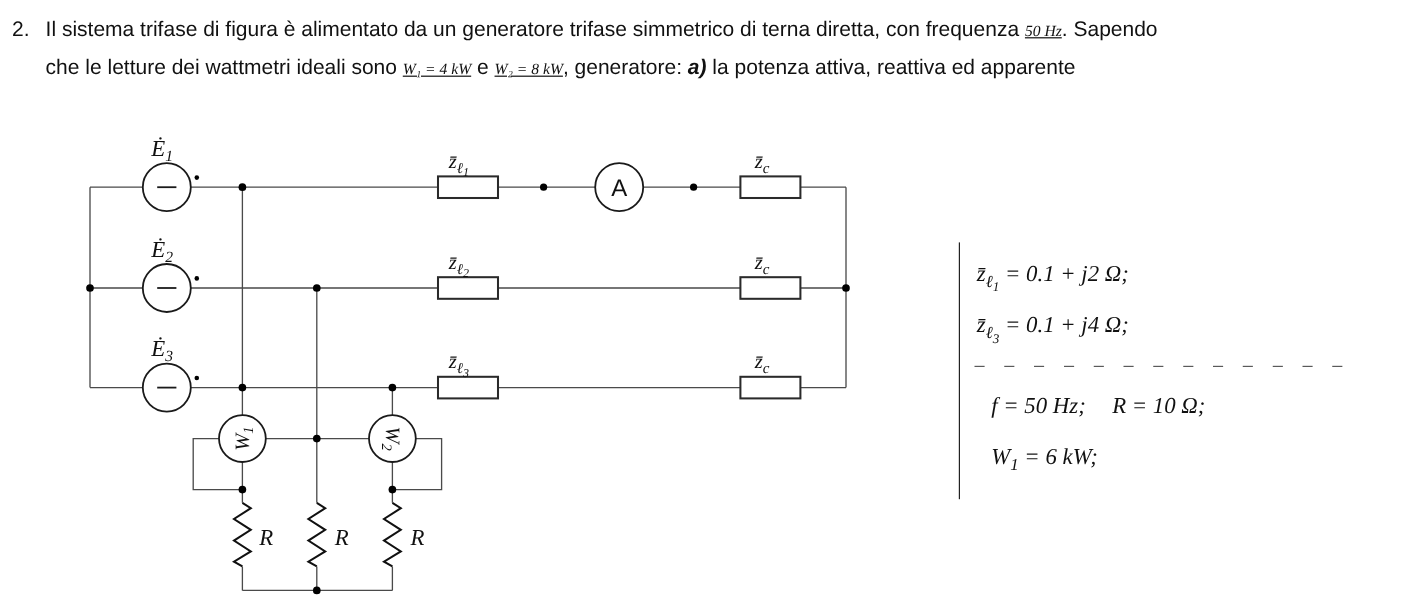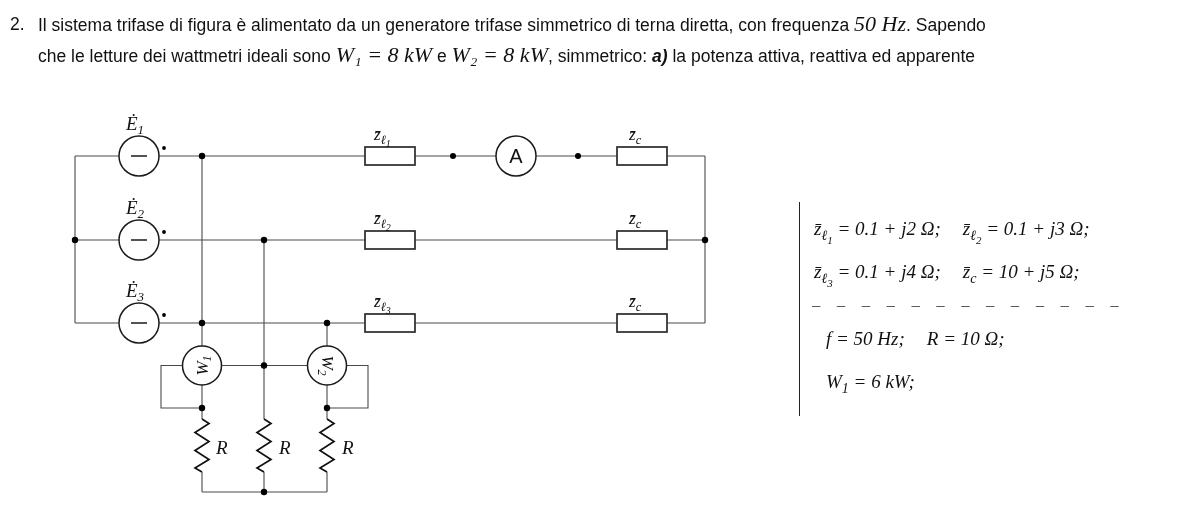--- a/index.html
+++ b/index.html
@@ -3,21 +3,21 @@
 <meta charset="utf-8">
 <style>
   html,body{margin:0;padding:0;width:1188px;height:507px;background:#fff;overflow:hidden;}
   body{position:relative;font-family:"Liberation Sans",sans-serif;color:#111;}
 
   
   .problem{position:absolute;left:10px;top:9px;width:1170px;
            font-size:17.5px;line-height:30px;color:#111;}
   .pline{white-space:nowrap;display:flex;}
   .pnum{display:inline-block;width:28px;flex:0 0 28px;}
-  .math{font-family:"Liberation Serif","DejaVu Serif",serif;font-style:italic;font-size:22px;}
+  .math{font-family:"Liberation Serif","DejaVu Serif",serif;font-style:italic;font-size:13px;text-decoration:underline;}
   .bi{font-weight:bold;font-style:italic;}
 
   
   .panel{position:absolute;left:799px;top:202px;width:388px;height:214px;
          border-left:1.5px solid #222;padding:12px 0 0 14px;box-sizing:border-box;}
   .prow{display:flex;gap:22px;line-height:29px;margin-bottom:14px;white-space:nowrap;}
   .prow.indent{margin-left:12px;}
   .pitem{font-family:"Liberation Serif","DejaVu Serif",serif;font-style:italic;
          font-size:19px;color:#111;}
   .pitem sub{font-size:74%;line-height:0;}
@@ -33,21 +33,21 @@
 </head>
 <body>
 
 <div class="problem">
   <div class="pline">
     <span class="pnum">2.</span>
     <span><span>Il sistema trifase di figura è alimentato da un generatore trifase simmetrico di terna diretta, con frequenza </span><span class="math">50 Hz</span><span>. Sapendo</span></span>
   </div>
   <div class="pline">
     <span class="pnum"></span>
-    <span><span>che le letture dei wattmetri ideali sono </span><span class="math">W₁ = 8 kW</span><span> e </span><span class="math">W₂ = 8 kW</span><span>, simmetrico: </span><span class="bi">a)</span><span> la potenza attiva, reattiva ed apparente</span></span>
+    <span><span>che le letture dei wattmetri ideali sono </span><span class="math">W₁ = 4 kW</span><span> e </span><span class="math">W₂ = 8 kW</span><span>, generatore: </span><span class="bi">a)</span><span> la potenza attiva, reattiva ed apparente</span></span>
   </div>
   <div class="pline">
     <span class="pnum"></span>
   </div>
 </div>
 
 <svg class="circuit" width="1188" height="507" viewBox="0 0 1188 507">
 
   <path fill="none" stroke="#4a4a4a" stroke-width="1.1" d="
     M75,156 H119 M159,156 H365 M415,156 H496 M536,156 H617 M667,156 H705
@@ -139,25 +139,23 @@
   <text class="mt" x="629" y="307" font-size="17"><tspan>z̄</tspan><tspan dy="4" font-size="12.5">c</tspan></text>
 
   <text class="mt" x="216" y="454" font-size="19">R</text>
   <text class="mt" x="279" y="454" font-size="19">R</text>
   <text class="mt" x="342" y="454" font-size="19">R</text>
 </svg>
 
 <div class="panel">
   <div class="prow">
     <span class="pitem"><span>z̄</span><sub><span>ℓ</span><sub>1</sub></sub><span> = 0.1 + j2 Ω;</span></span>
-    <span class="pitem"><span>z̄</span><sub><span>ℓ</span><sub>2</sub></sub><span> = 0.1 + j3 Ω;</span></span>
   </div>
   <div class="prow">
     <span class="pitem"><span>z̄</span><sub><span>ℓ</span><sub>3</sub></sub><span> = 0.1 + j4 Ω;</span></span>
-    <span class="pitem"><span>z̄</span><sub><span>c</span><sub></sub></sub><span> = 10 + j5 Ω;</span></span>
   </div>
   <div class="psep">— — — — — — — — — — — — —</div>
   <div class="prow indent">
     <span class="pitem"><span>f</span><sub><span></span><sub></sub></sub><span> = 50 Hz;</span></span>
     <span class="pitem"><span>R</span><sub><span></span><sub></sub></sub><span> = 10 Ω;</span></span>
   </div>
   <div class="prow indent">
     <span class="pitem"><span>W</span><sub><span>1</span><sub></sub></sub><span> = 6 kW;</span></span>
   </div>
 </div>

